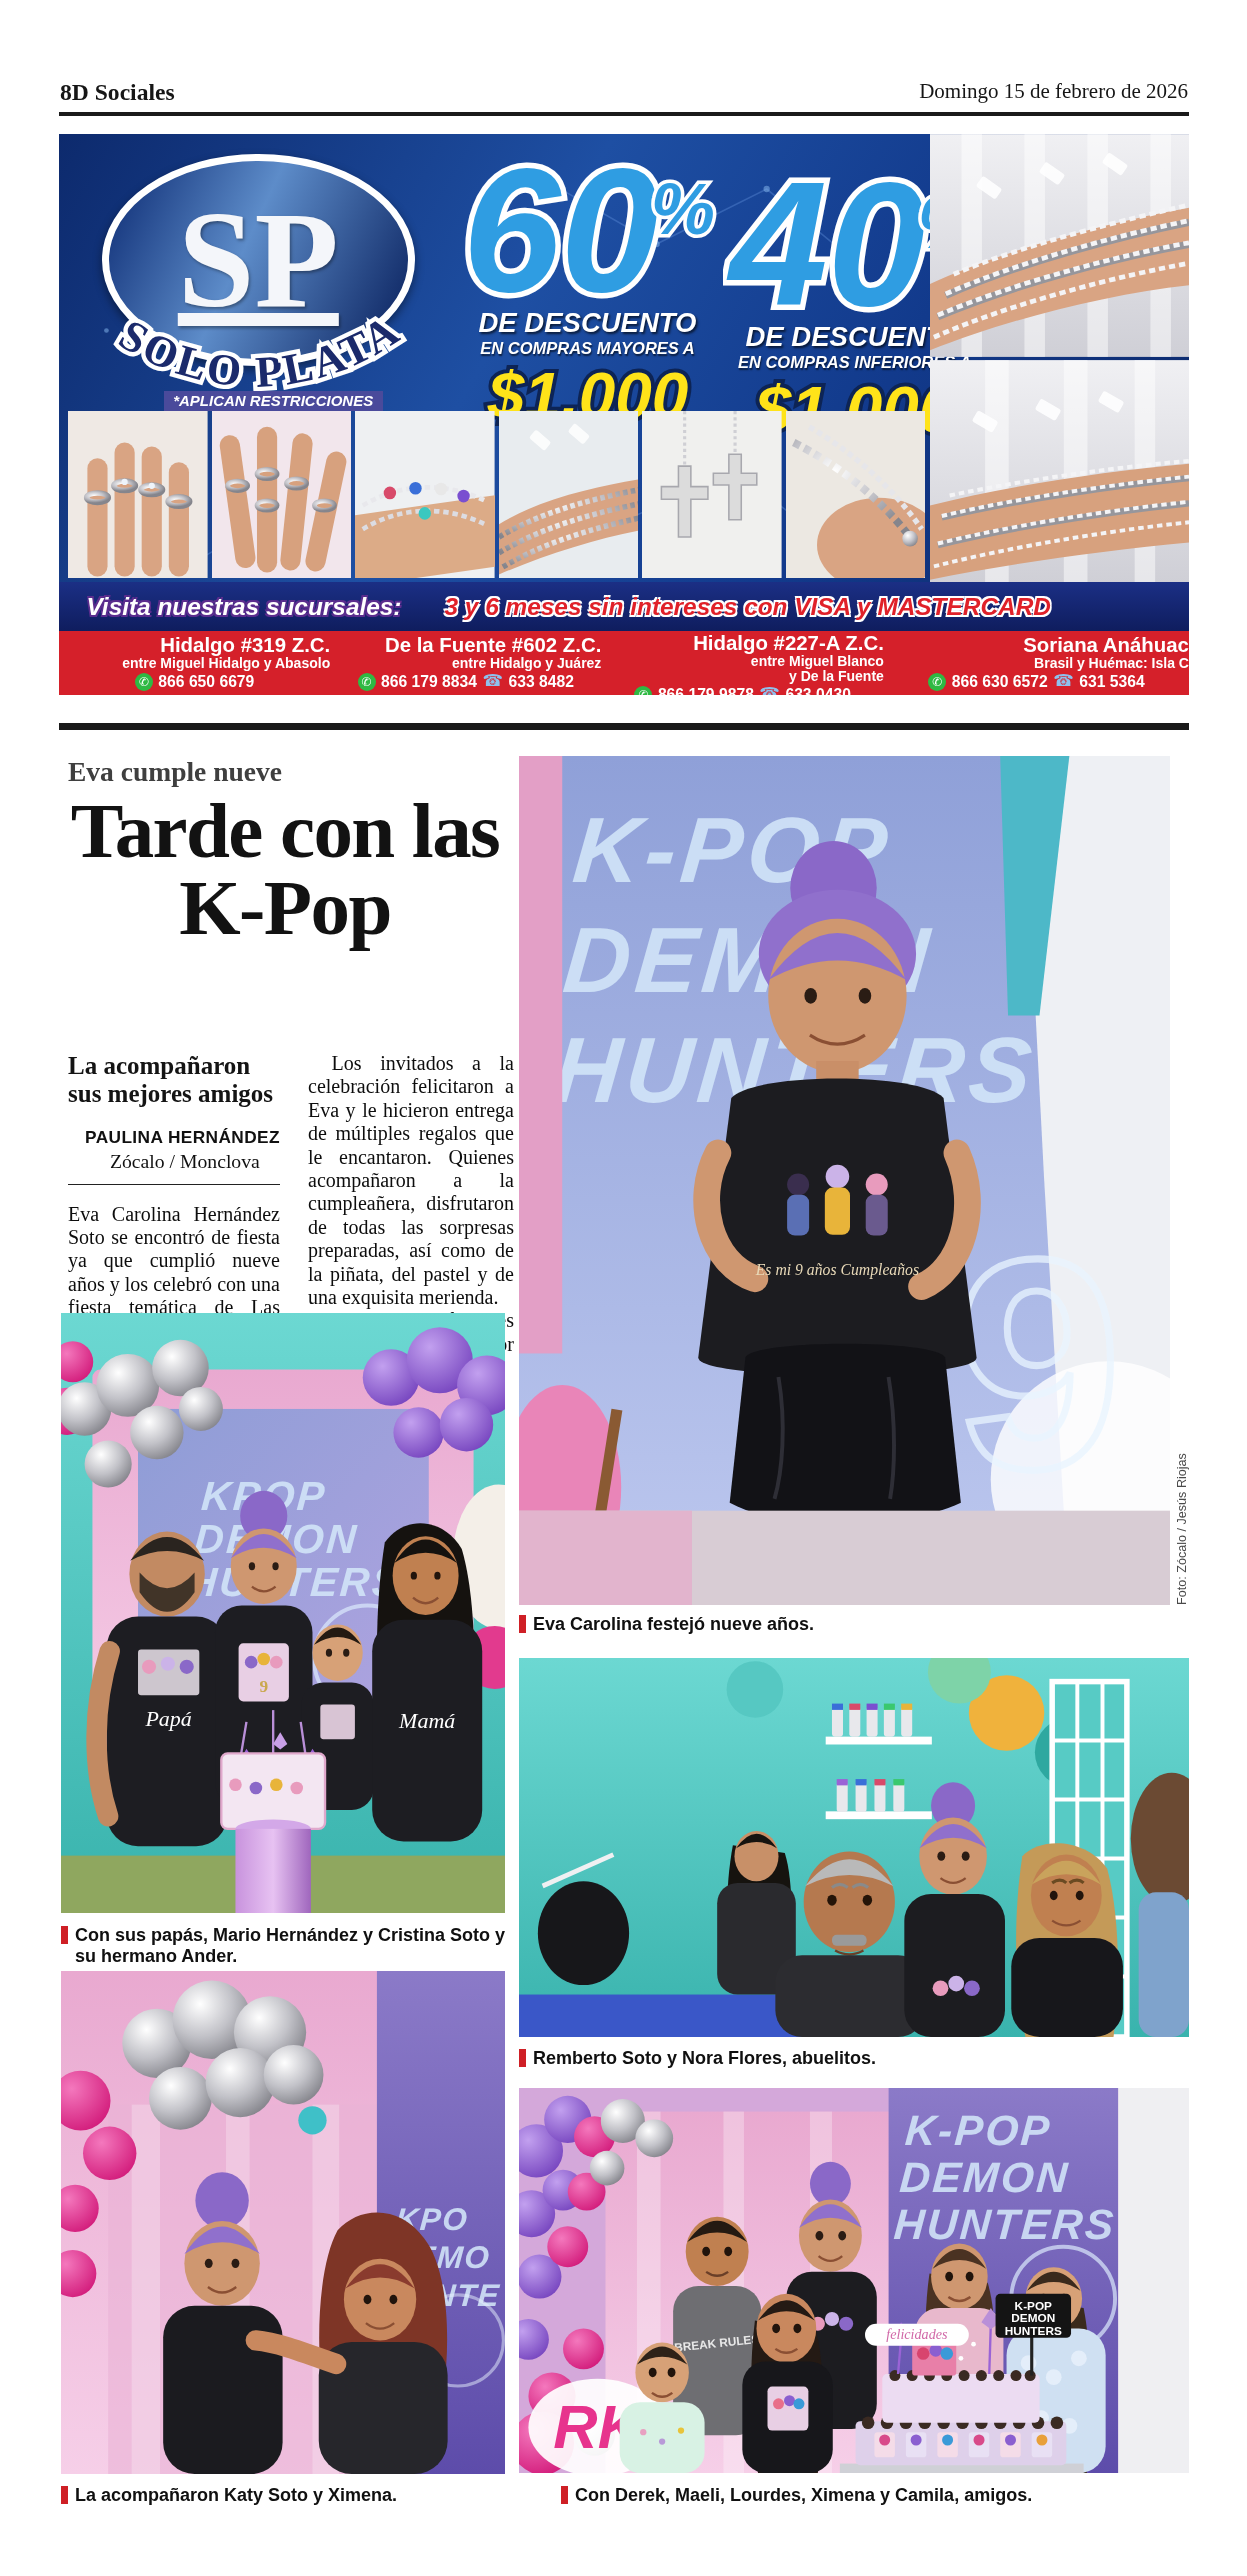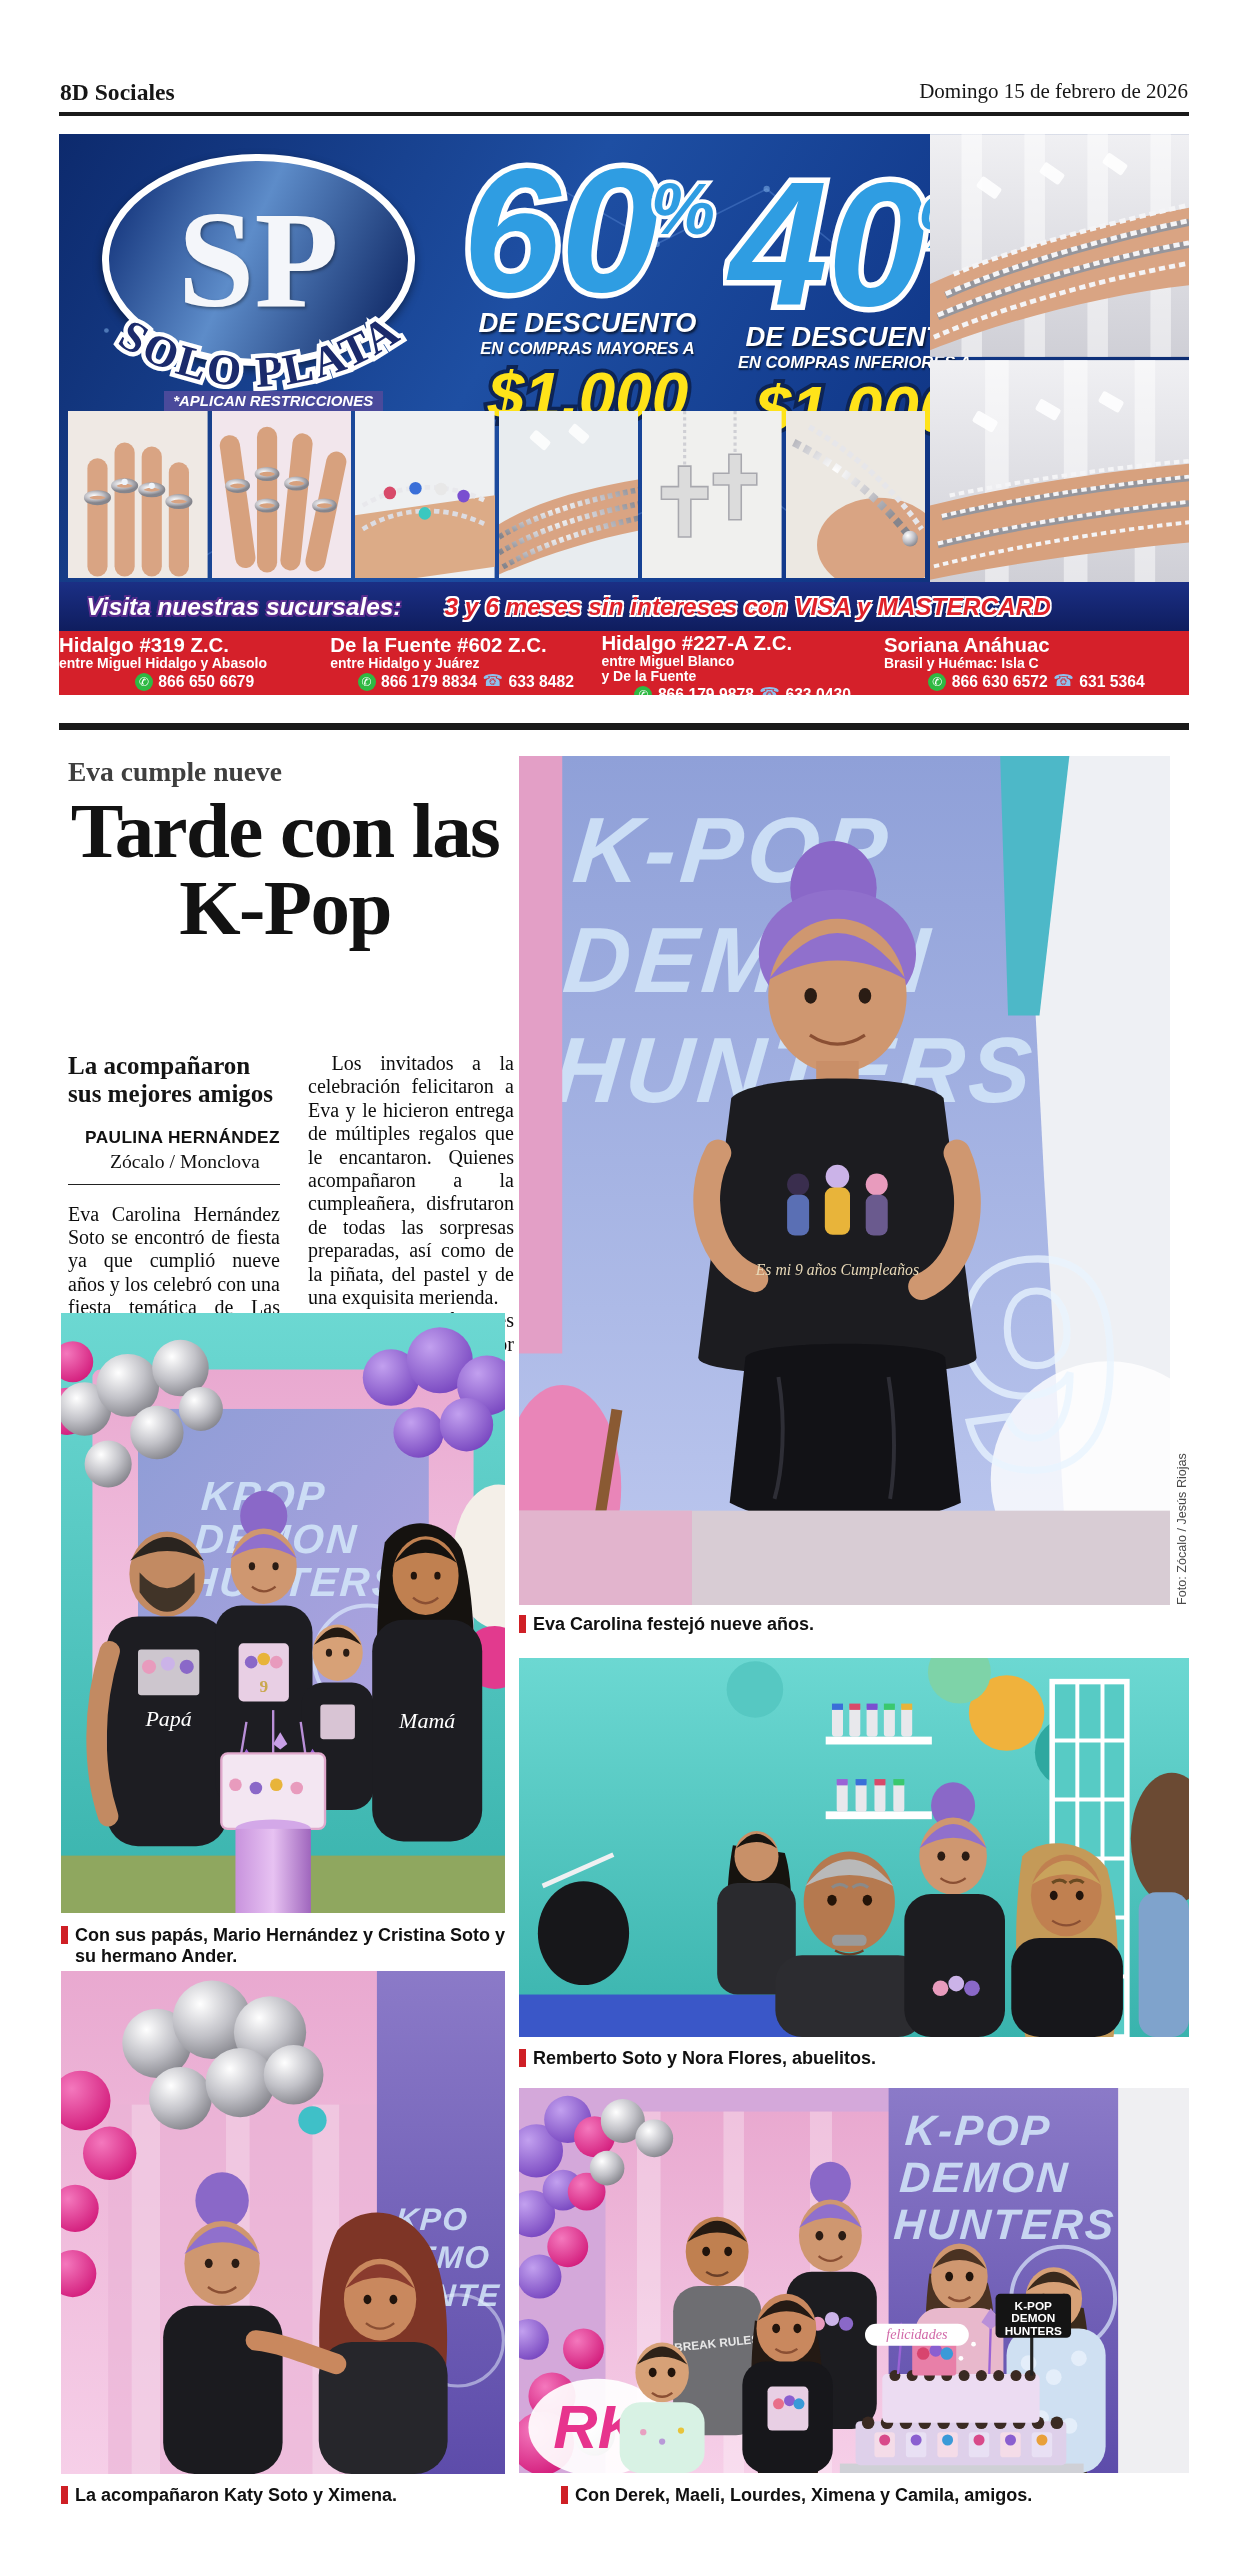--- a/index.html
+++ b/index.html
@@ -17,21 +17,21 @@
 
   
   .ad{position:absolute;left:59px;top:134px;width:1130px;height:561px;overflow:hidden;}
   .ad-blue{position:absolute;left:0;top:0;width:1130px;height:448px;
            background:linear-gradient(120deg,#0d2a6d 0%,#1e4fa3 40%,#123a8c 70%,#0c2766 100%);}
   .ad-net{position:absolute;left:0;top:0;}
   .ad-logo{position:absolute;left:11.8px;top:7.9px;width:377px;height:271px;}
   .ad-oval{position:absolute;left:31px;top:12.6px;width:299px;height:198px;border:7px solid #fff;border-radius:50%;
            background:linear-gradient(115deg,#1d3f85 10%,#5d8cc9 45%,#16316e 90%);
            display:flex;align-items:center;justify-content:center;box-shadow:0 3.9px 9.4px rgba(0,0,0,.45);}
-  .ad-oval span{font:bold 138px "Liberation Serif",serif;color:#f4f6fa;line-height:1;text-shadow:1.6px 2.4px 3.1px rgba(0,0,0,.35);}
+  .ad-oval span{font:bold 138px "Liberation Serif",serif;color:#f4f6fa;line-height:1;text-shadow:1.6px 2.4px 3.1px rgba(0,0,0,.35);text-decoration:underline;}
   .ad-arc{position:absolute;left:0;top:154px;}
   .arc-text{font:bold 56px "Liberation Serif",serif;fill:#1b2a6b;stroke:#ffffff;stroke-width:11px;
             paint-order:stroke;letter-spacing:4px;}
   .ad-restr{position:absolute;left:93px;top:249px;background:#4a4a9b;color:#fff;padding:1.6px 9.4px;
             font:bold italic 15px "Liberation Sans",sans-serif;}
   .offer{position:absolute;width:263px;text-align:center;}
   .offer-60{left:397px;top:6.3px;}
   .offer-40{left:664px;top:20.4px;}
   .bignum-svg{display:block;margin:0 auto;}
   .bignum{font-family:"Liberation Sans",sans-serif;font-weight:bold;font-style:italic;
@@ -48,21 +48,21 @@
   .wrists{position:absolute;left:871px;top:0;width:259px;height:448px;}
   .wrist{display:block;}
   .promo{position:absolute;left:0;top:448px;width:1130px;height:49px;
          background:linear-gradient(180deg,#1b2f85,#0f1d5e);display:flex;align-items:center;gap:43px;padding-left:27.5px;box-sizing:border-box;}
   .promo-l{font:bold italic 24.4px "Liberation Sans",sans-serif;color:#ffffff;
            text-shadow:-1.6px -1.6px 0 #5b2d8e,1.6px -1.6px 0 #5b2d8e,-1.6px 1.6px 0 #5b2d8e,1.6px 1.6px 0 #5b2d8e,0 2.4px 0 #5b2d8e;text-align:center;}
   .promo-r{font:bold italic 24.4px "Liberation Sans",sans-serif;color:#e02129;
            text-shadow:-1.6px -1.6px 0 #fff,1.6px -1.6px 0 #fff,-1.6px 1.6px 0 #fff,1.6px 1.6px 0 #fff,0 2.4px 0 #fff;}
   .branches{position:absolute;left:0;top:497px;width:1130px;height:64px;background:#d5202a;
             display:flex;padding-top:3.9px;box-sizing:border-box;}
-  .branch{text-align:left;color:#fff;}
+  .branch{text-align:right;color:#fff;}
   .branch:nth-child(1){width:24%;}.branch:nth-child(2){width:24%;}
   .branch:nth-child(3){width:25%;margin-top:-2.4px;}.branch:nth-child(4){width:27%;}
   .b-name{font:bold 20.4px "Liberation Sans",sans-serif;line-height:1.05;}
   .b-between{font:bold 14px "Liberation Sans",sans-serif;line-height:1.1;white-space:pre-line;}
   .b-phones{display:flex;justify-content:center;align-items:center;gap:5.5px;
             font:bold 15.7px "Liberation Sans",sans-serif;margin-top:0.8px;}
   .wa-icon{display:inline-flex;width:18px;height:18px;border-radius:50%;background:#2fb943;color:#fff;
            align-items:center;justify-content:center;font-size:11.8px;font-family:"DejaVu Sans",sans-serif;}
   .tel-icon{color:#8fc0ee;font-size:16.5px;font-family:"DejaVu Sans",sans-serif;line-height:1;}
 

